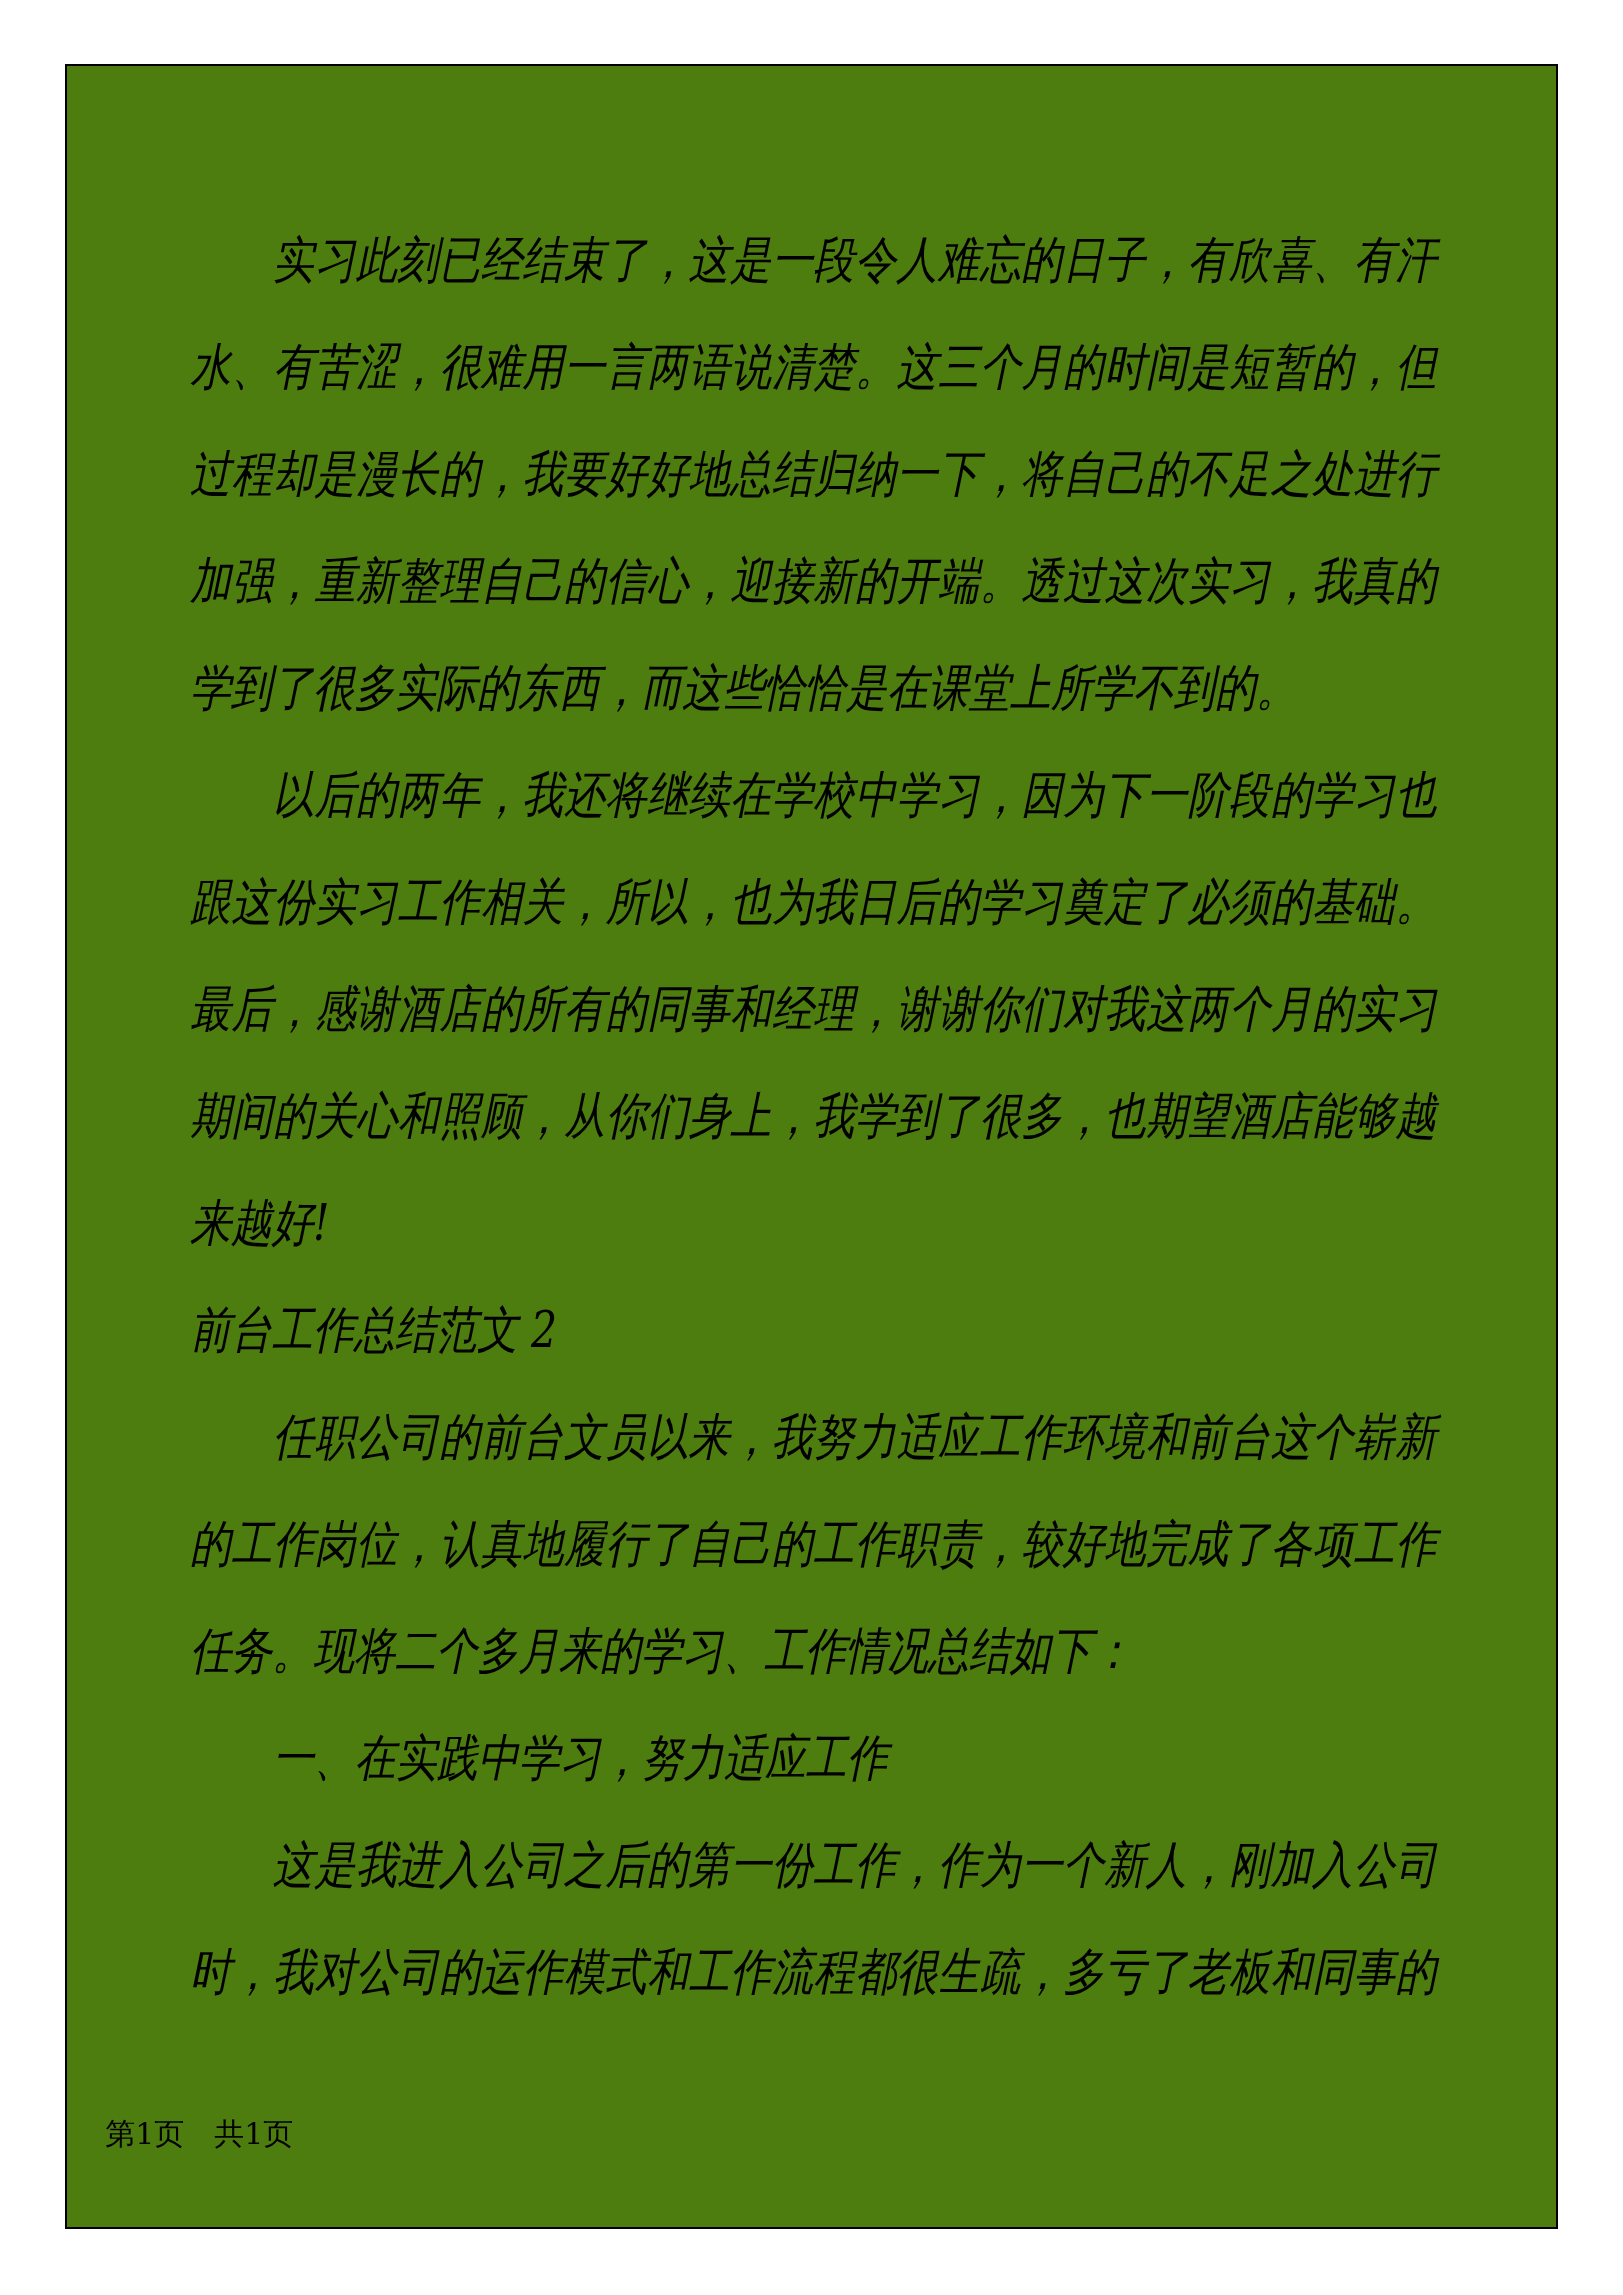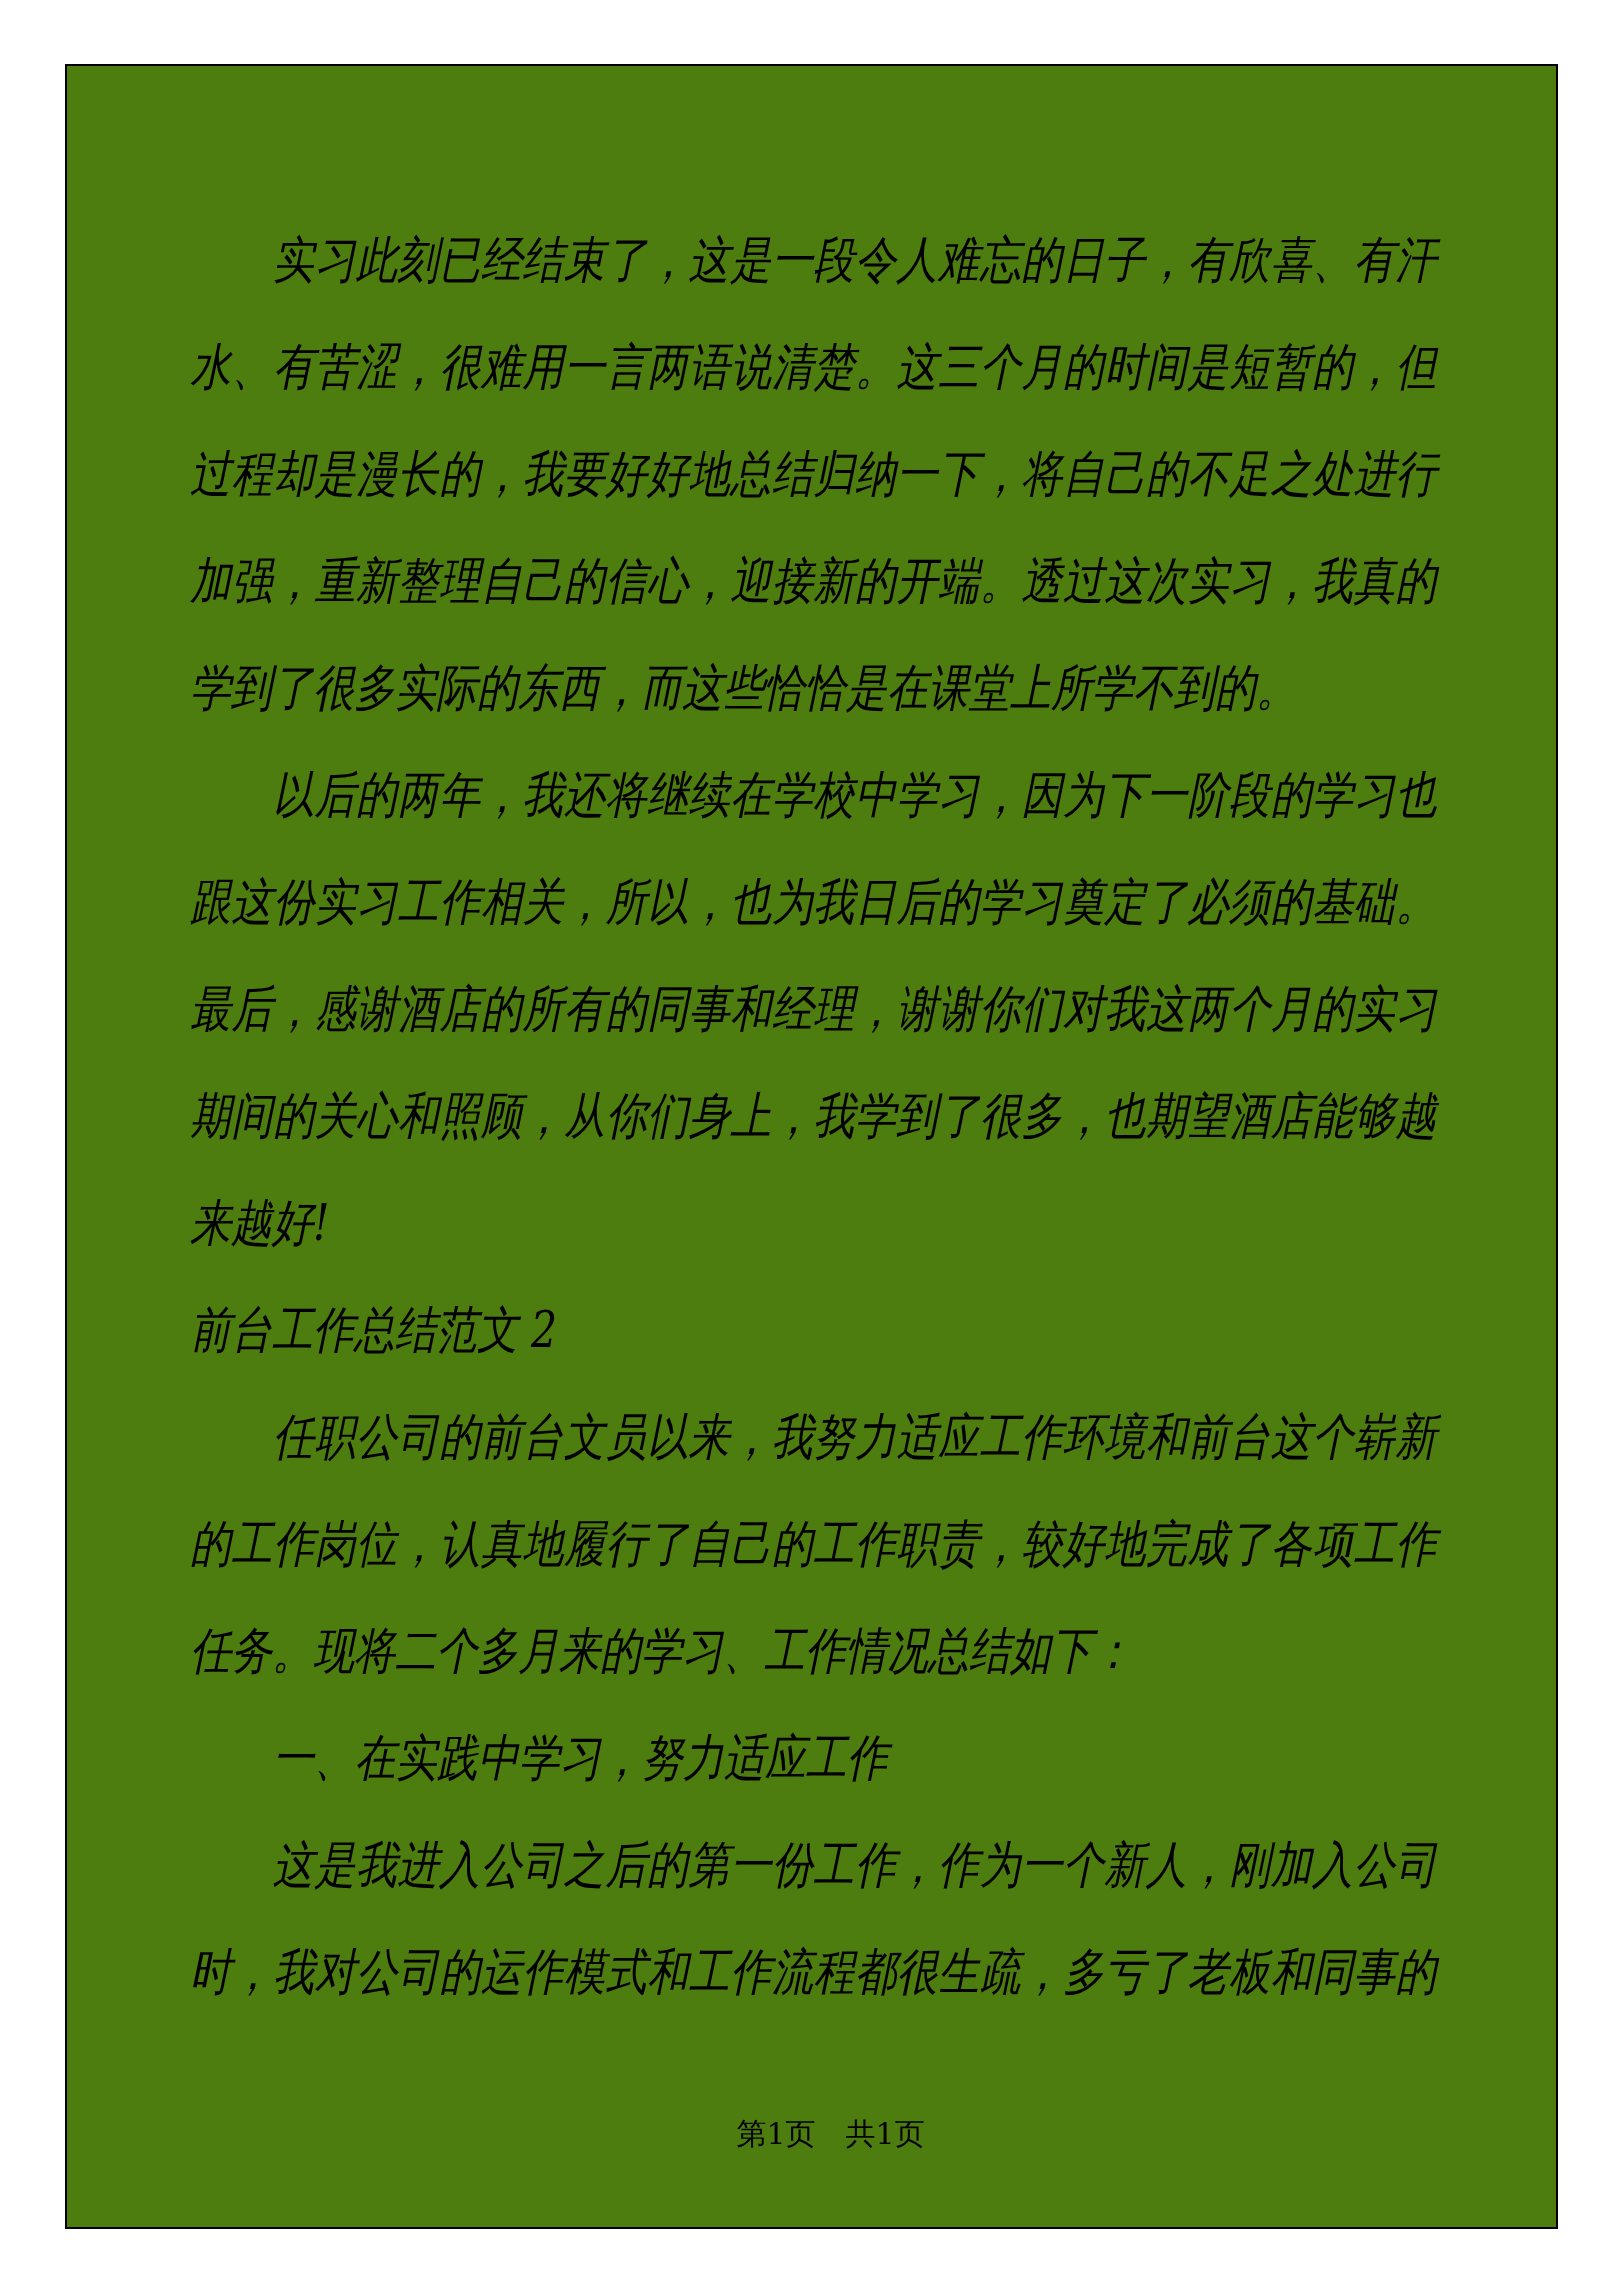--- a/index.html
+++ b/index.html
@@ -47,21 +47,21 @@
     text-align-last: justify;
   }
   .line.indent {
     text-indent: 101px;
   }
   .footer {
     position: absolute;
     left: 0;
     right: 0;
     bottom: 35px;
-    text-align: center;
+    text-align: left;
     font-size: 30px;
     line-height: 39px;
     font-style: normal;
     white-space: pre;
     color: #000000;
   }
 </style>
 </head>
 <body>
 

